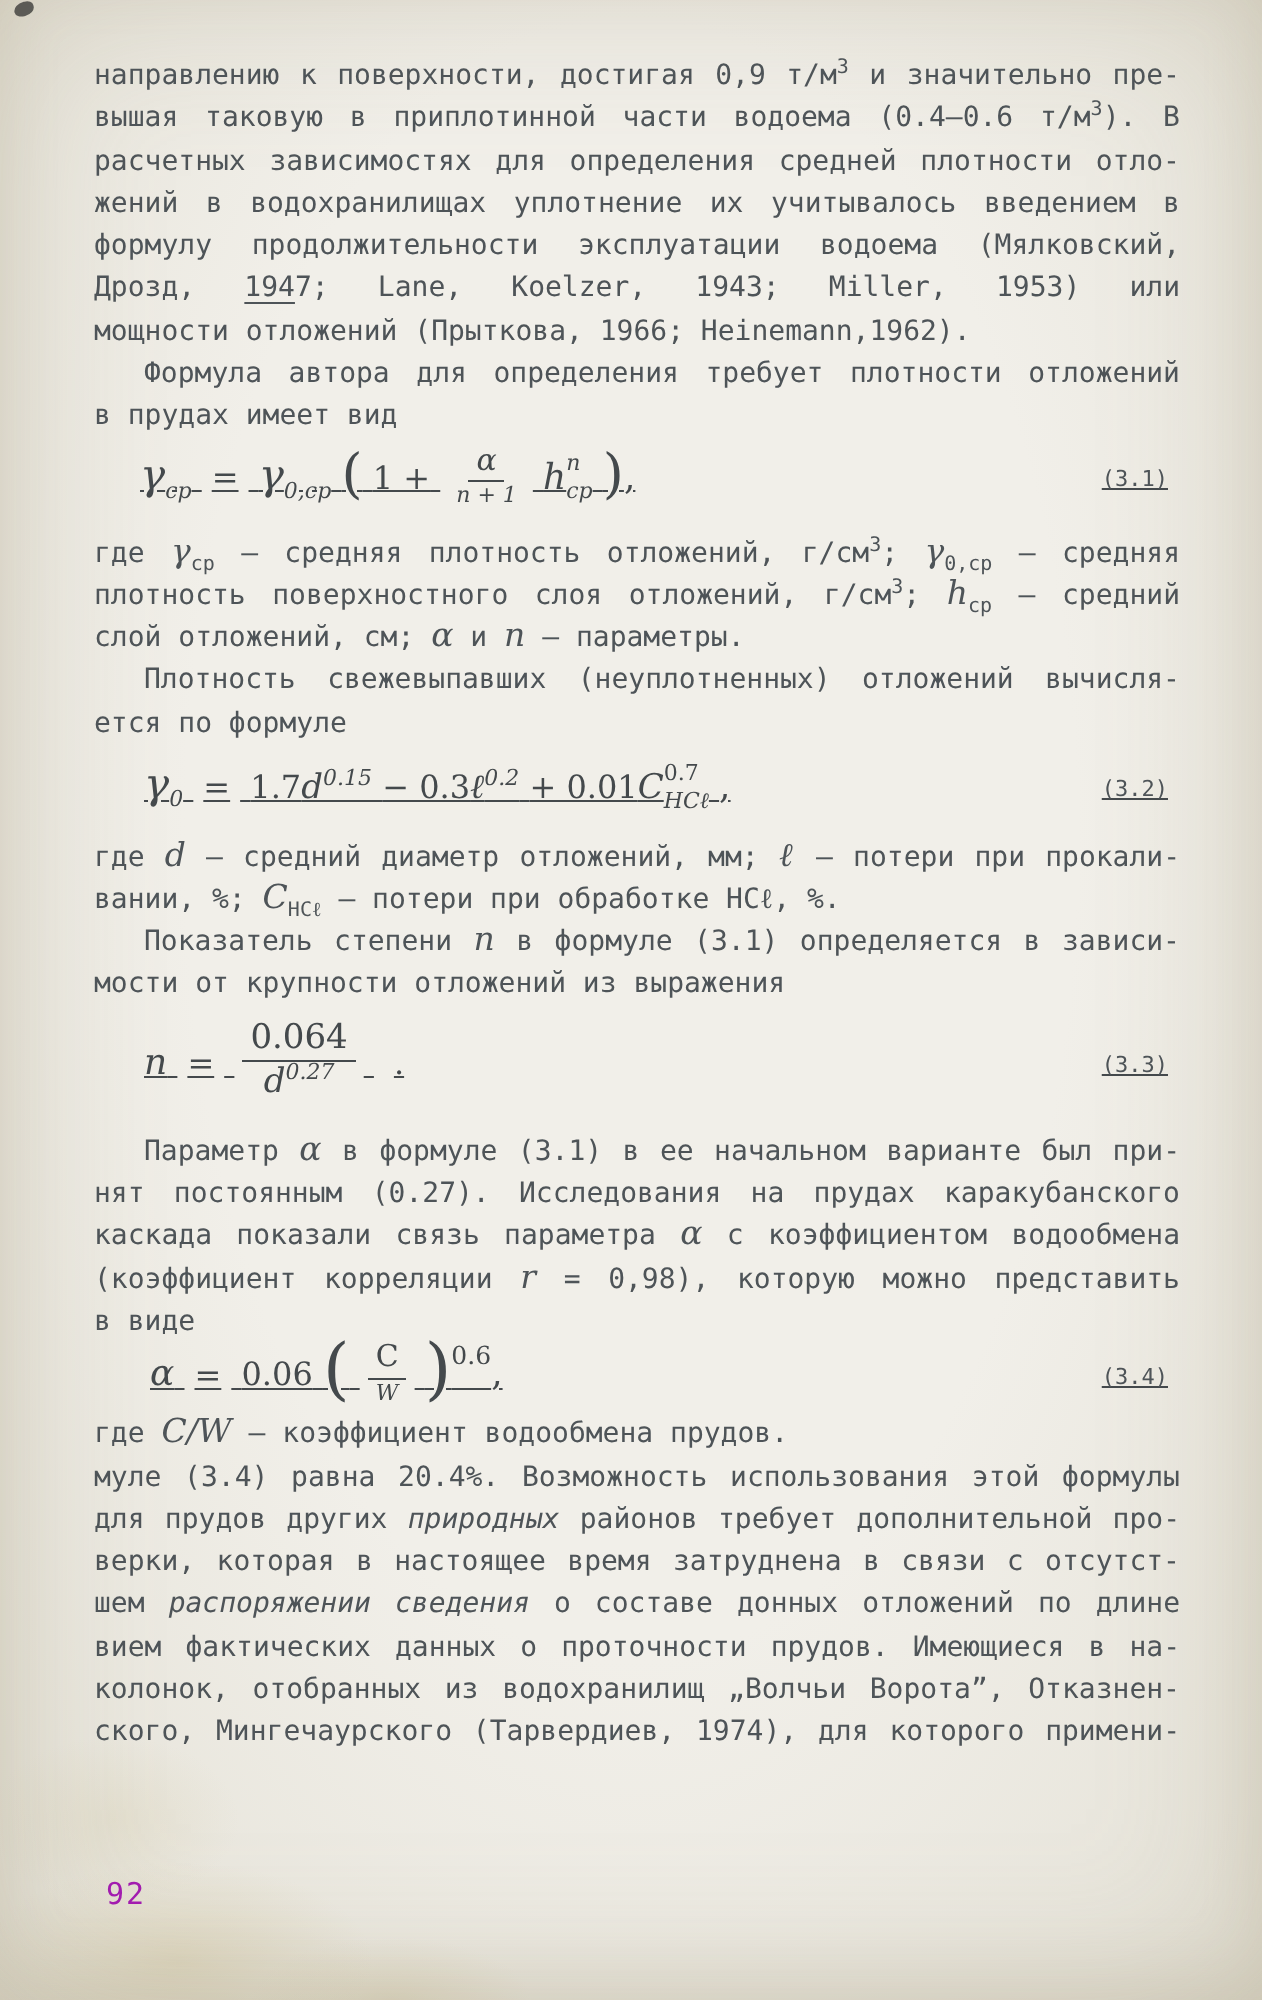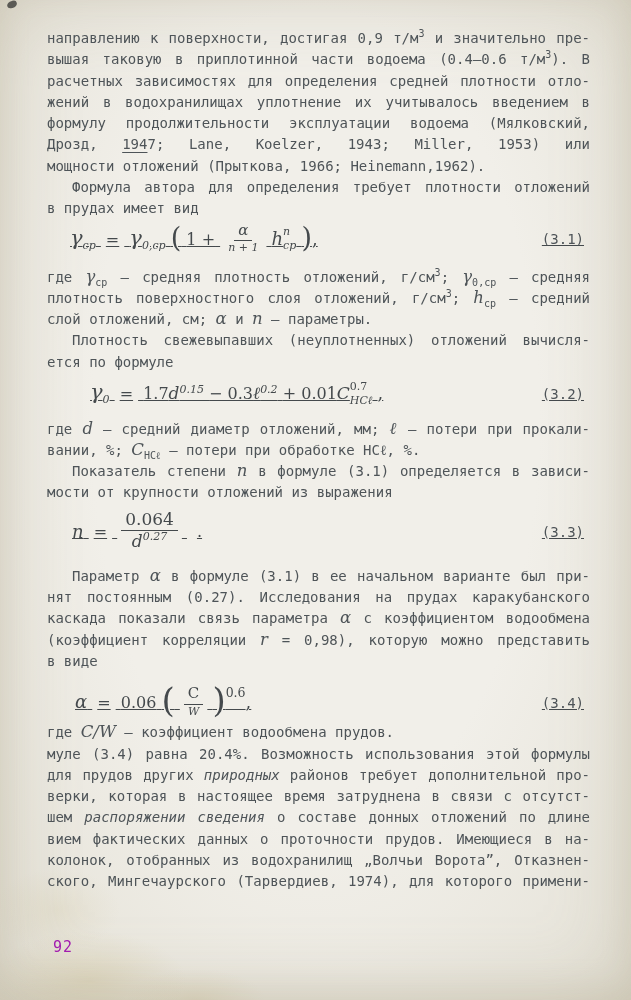--- a/index.html
+++ b/index.html
@@ -33,38 +33,38 @@
   .line sub{font-size:10px;line-height:0;}
   .line u{text-decoration-thickness:1px;text-underline-offset:3px;}
   .line i{font-style:italic;margin-top:20px;}
   .ivar{font-family:"DejaVu Serif", serif;font-style:italic;font-size:16.5px;line-height:0;}
 
   
   .formula{display:flex;align-items:center;color:#44494c;font-family:"DejaVu Serif", serif;text-decoration:underline;}
   .f1{margin:4px 0 10px 0;}
   .f2{margin:8px 0 10px 0;}
   .f3{margin:8px 0 12px 0;}
-  .f4{margin:15px 0 2px 0;text-align:center;}
+  .f4{margin:0 0 2px 0;text-align:center;}
   .f-body{display:inline-block;white-space:nowrap;font-size:16px;}
-  .ml1{margin-left:23px;} .ml2{margin-left:43px;} .ml3{margin-left:25px;} .ml4{margin-left:28px;}
+  .ml1{margin-left:23px;} .ml2{margin-left:25px;} .ml3{margin-left:25px;} .ml4{margin-left:28px;}
   .fvar{font-style:italic;}
   .fs21{font-size:21px;} .fs18{font-size:18px;} .fs17{font-size:17px;}
   .fnum{font-style:normal;}
   .f-body sub{font-size:11px;font-style:italic;line-height:0;}
   .f-body sup{font-size:11px;font-style:italic;line-height:0;}
   .feq{margin:0 5px;}
   .fparen{font-size:27px;font-weight:300;vertical-align:middle;position:relative;top:-2px;font-style:normal;}
   .fparen.tall{font-size:34px;top:-3px;}
   .frac{display:inline-flex;flex-direction:column;align-items:center;vertical-align:middle;position:relative;top:-2px;margin:0 4px;line-height:1.15;}
   .fr-num{border-bottom:1.5px solid #44494c;padding:0 4px 1px;font-size:15px;}
   .fr-den{padding:1px 4px 0;font-size:11px;}
   .fr-big .fr-num,.fr-big .fr-den{font-size:17px;}
   .stack{display:inline-flex;flex-direction:column;align-items:flex-start;vertical-align:middle;font-size:11px;line-height:1.25;font-style:italic;position:relative;top:-1px;}
   .fexp{font-size:12.5px;position:relative;top:-11px;font-style:normal;}
-  .flabel{margin-left:auto;font-family:"DejaVu Sans Mono", monospace;font-size:14px;color:#4e5458;padding-right:6px;font-style:normal;}
+  .flabel{margin-left:auto;font-family:"DejaVu Sans Mono", monospace;font-size:11px;color:#4e5458;padding-right:6px;font-style:normal;}
   .fcomma{font-size:18px;}
   .fdot{margin-left:10px;}
 
   .page-number{
     position:absolute;left:53px;top:938px;
     font-size:15px;color:#a21caf;letter-spacing:1px;
   }
 </style>
 </head>
 <body>

